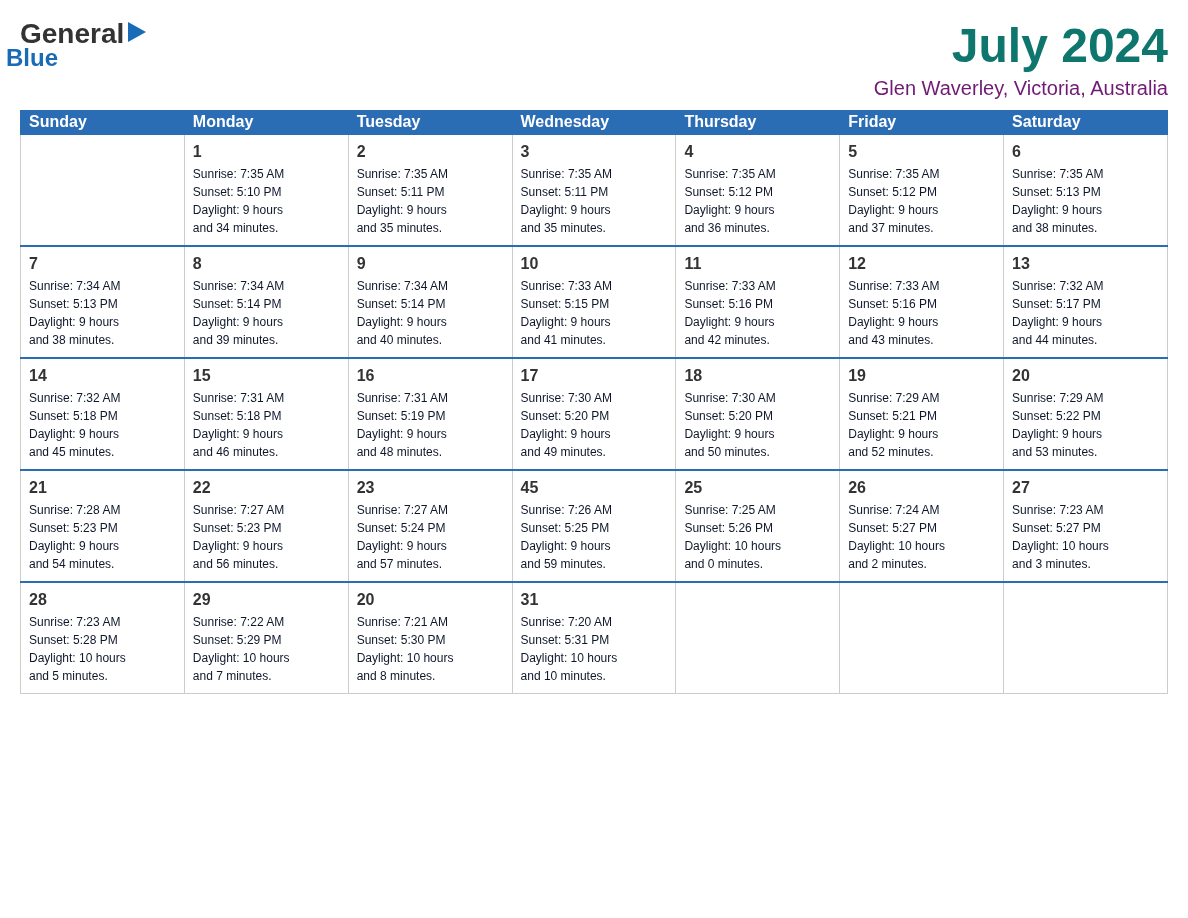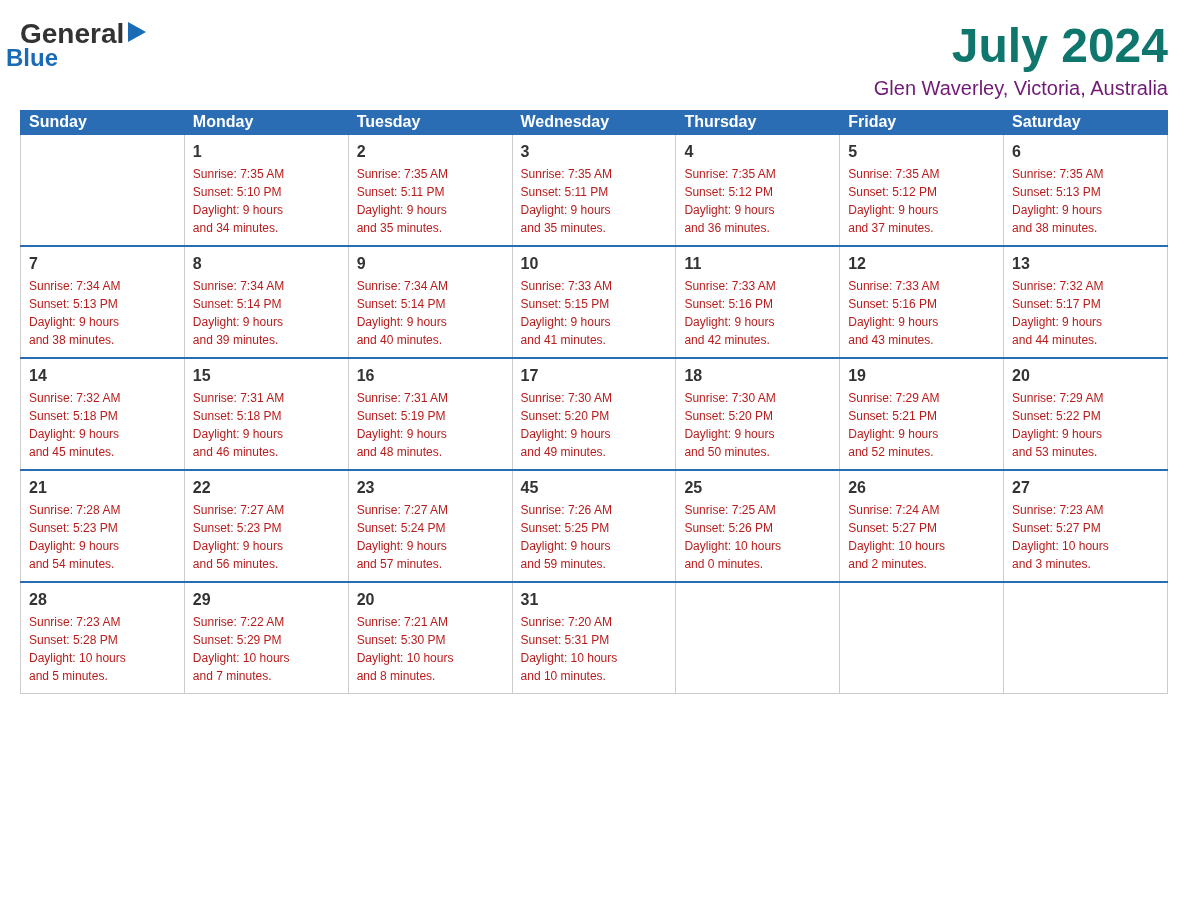--- a/index.html
+++ b/index.html
@@ -71,21 +71,21 @@
     }
     .day-number {
       font-size: 16px;
       font-weight: bold;
       color: #333;
       display: block;
       margin-bottom: 4px;
     }
     .day-info {
       font-size: 12px;
-      color: #b91c1c;
+      color: #0f172a;
       line-height: 1.5;
     }
   </style>
 </head>
 <body>
 
 <div class="header">
   <div class="logo">
     <div style="line-height:1;">
       <span class="logo-text-general">General</span>

